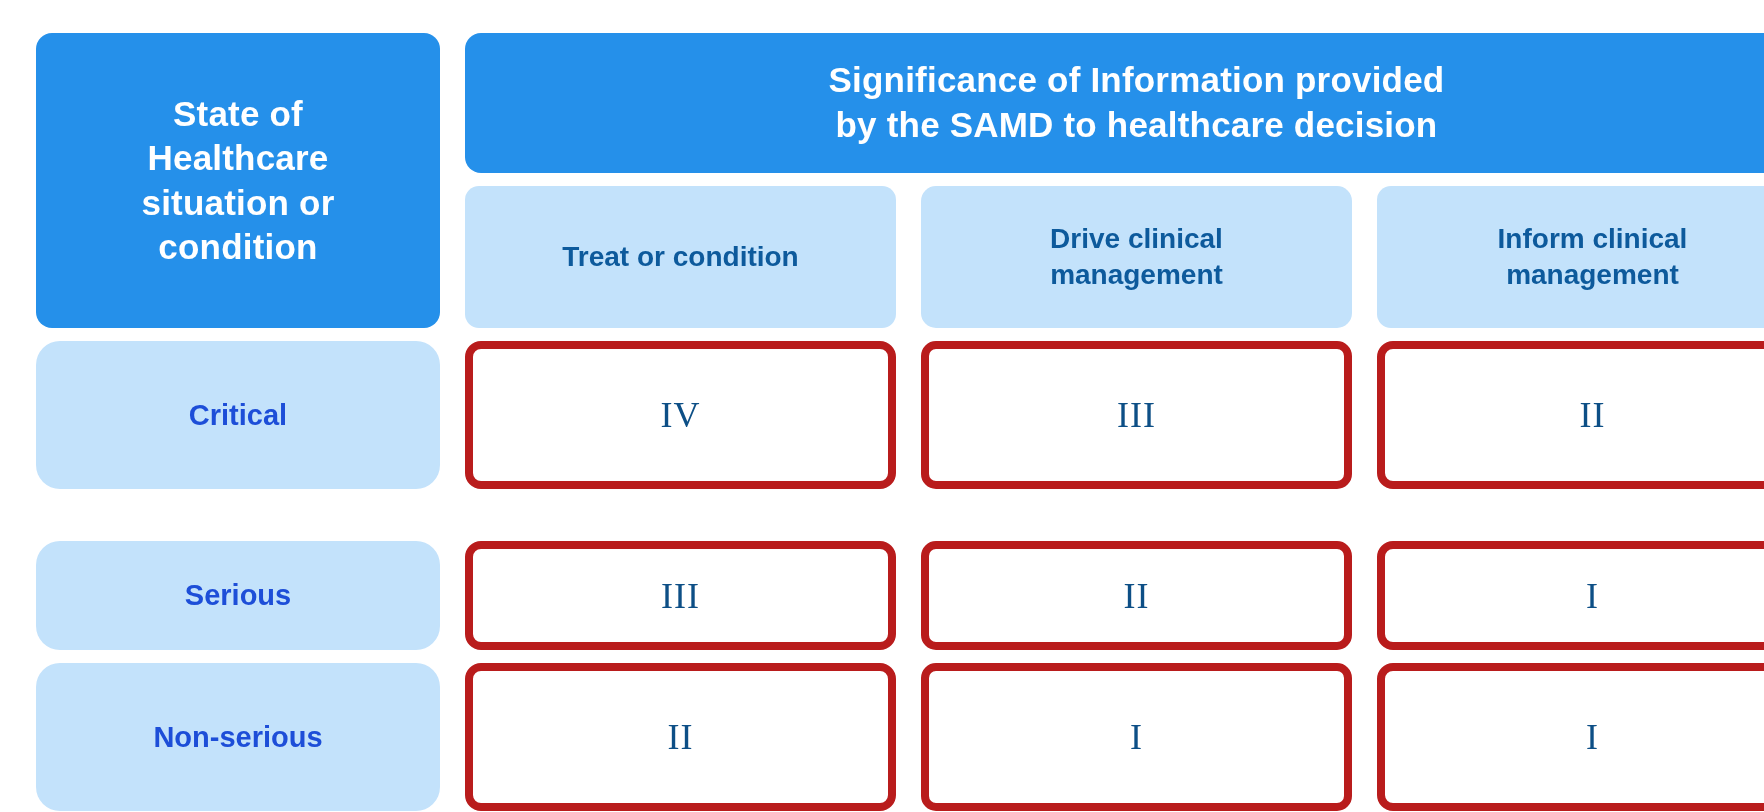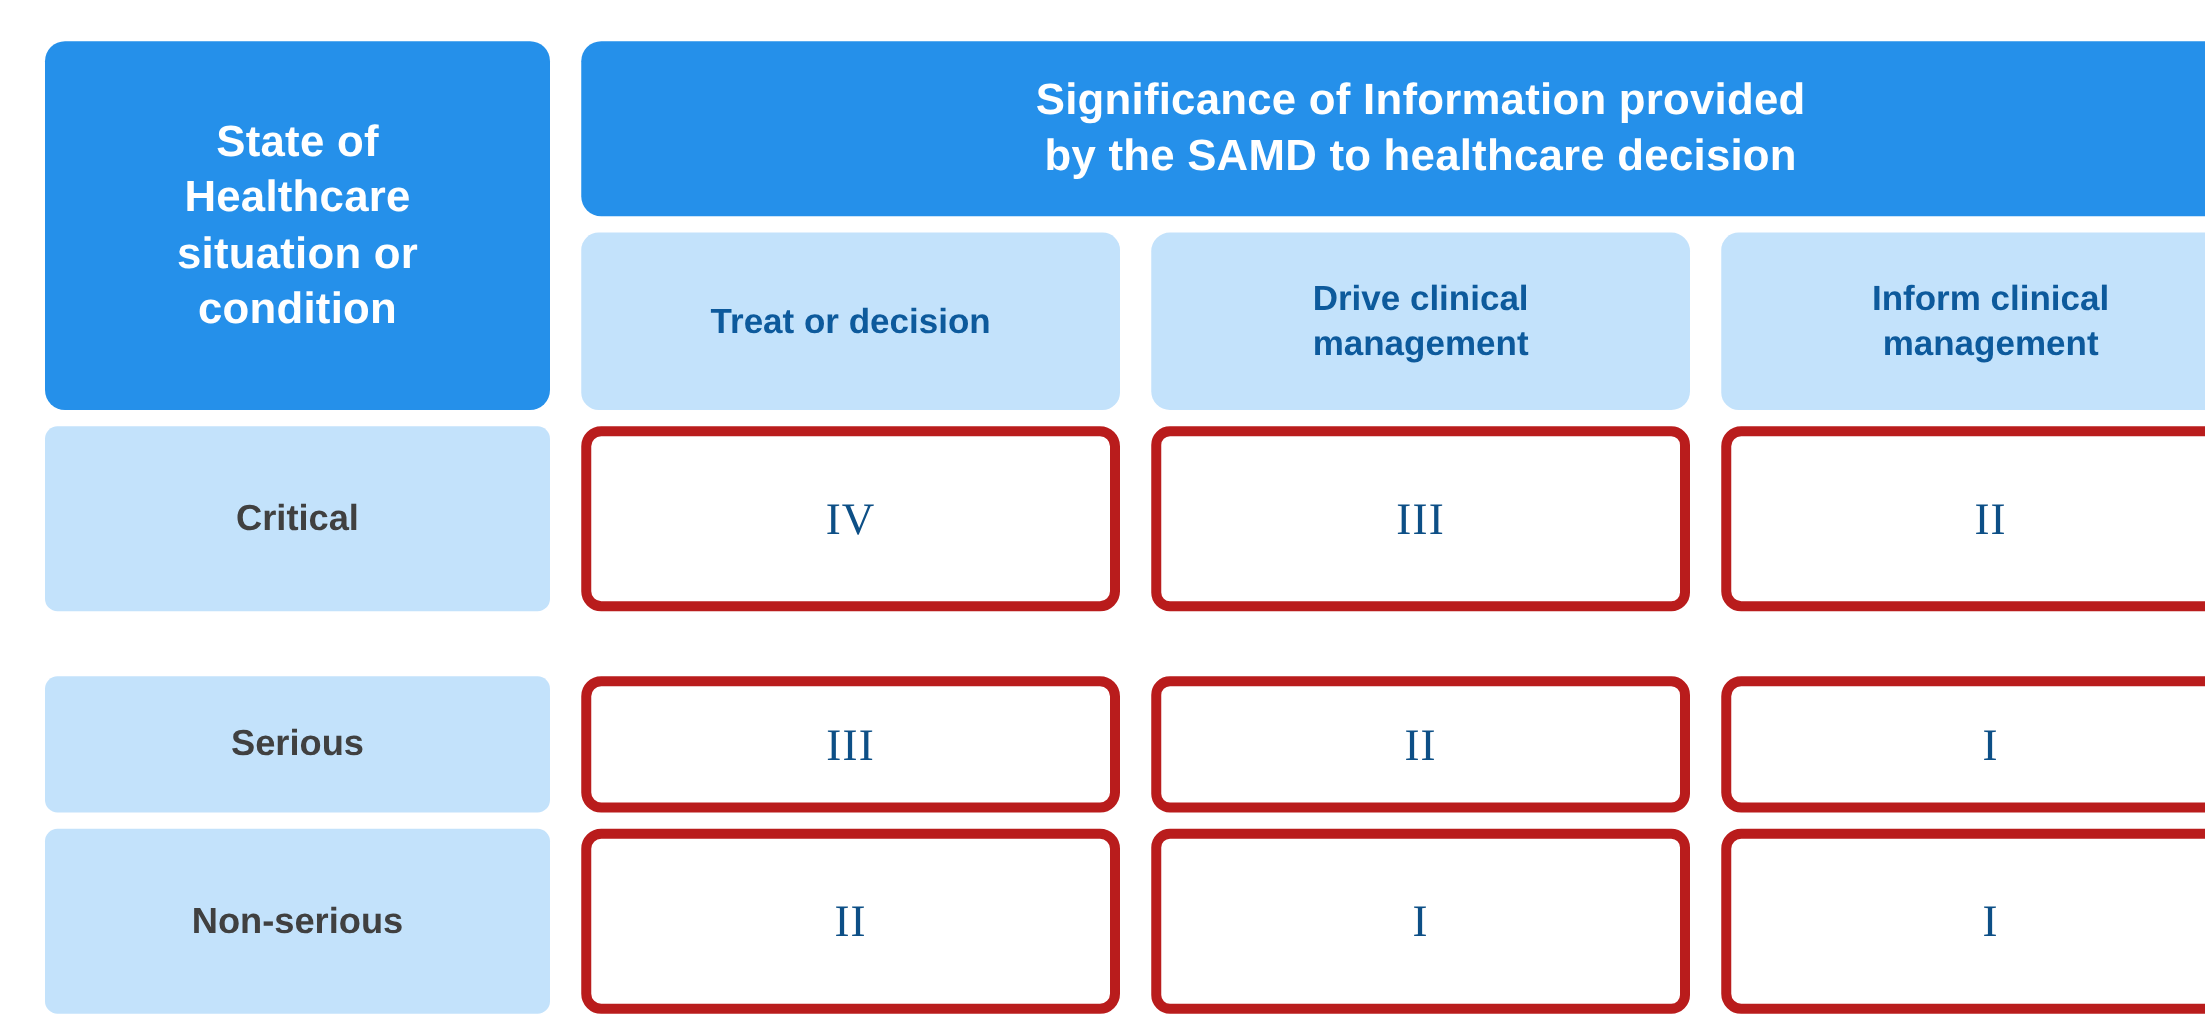--- a/index.html
+++ b/index.html
@@ -74,26 +74,26 @@
     font-weight: bold;
     line-height: 1.3;
     padding: 4px 16px;
     border-radius: 14px;
   }
 
   
   .rowhead {
     grid-column: 1 / 2;
     background: #c3e2fb;
-    color: #404040;
+    color: #1d4ed8;
     font-size: 29px;
     font-weight: bold;
     line-height: 1.25;
     padding: 4px 14px;
-    border-radius: 10px;
+    border-radius: 24px;
   }
 
   
   .value {
     background: #ffffff;
     border: 8px solid #b91c1c;
     color: #0d4f86;
     font-family: "Liberation Serif", serif;
     font-size: 36px;
     font-weight: normal;
@@ -110,21 +110,21 @@
 </style>
 </head>
 <body>
 
 <div id="matrix">
 
   <div class="cell stub">State of<br>Healthcare<br>situation or<br>condition</div>
 
   <div class="cell banner">Significance of Information provided<br>by the SAMD to healthcare decision</div>
 
-  <div class="cell colhead c1">Treat or decision</div>
+  <div class="cell colhead c1">Treat or condition</div>
   <div class="cell colhead c2">Drive clinical<br>management</div>
   <div class="cell colhead c3">Inform clinical<br>management</div>
 
   <div class="cell rowhead r1">Critical</div>
   <div class="cell value r1 c1">IV</div>
   <div class="cell value r1 c2">III</div>
   <div class="cell value r1 c3">II</div>
 
   <div class="cell rowhead r2">Serious</div>
   <div class="cell value r2 c1">III</div>

